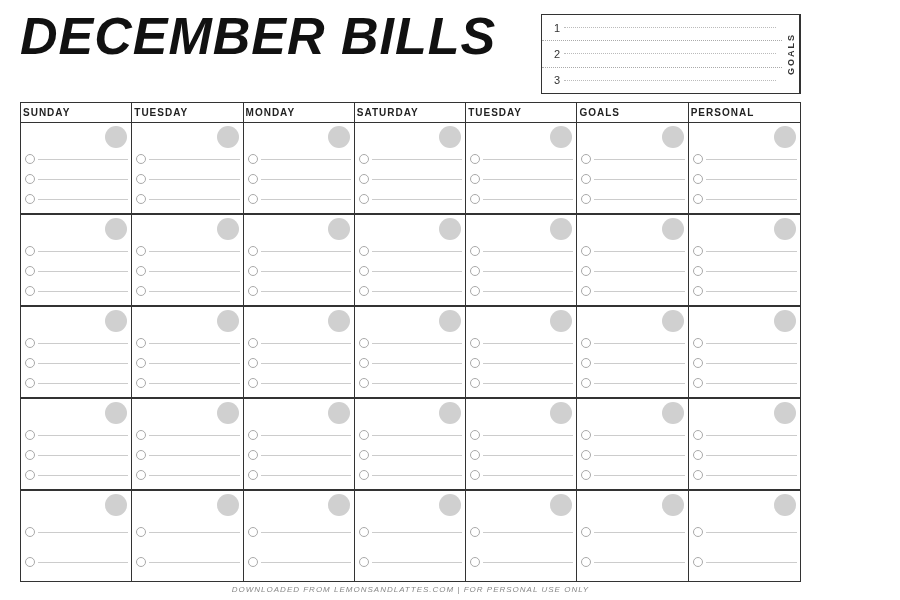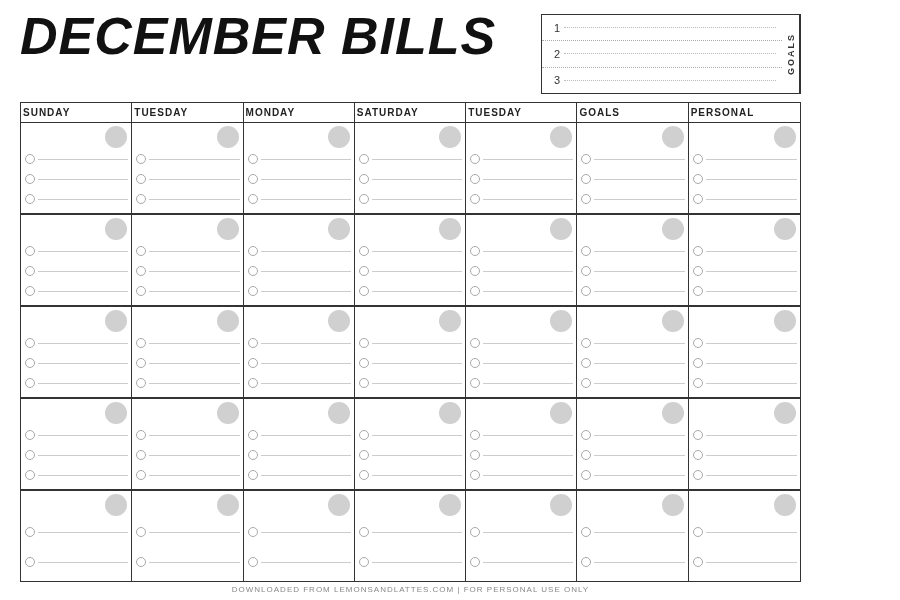--- a/index.html
+++ b/index.html
@@ -198,20 +198,21 @@
       margin-right: 3px;
     }
 
     
     .footer {
       text-align: center;
       font-size: 8px;
       color: #888;
       padding: 3px 0 1px 0;
       letter-spacing: 1px;
+      font-style: italic;
     }
   </style>
 </head>
 <body>
 
 <div class="page">
 
   <div class="header">
     <div class="title">December Bills</div>
 

